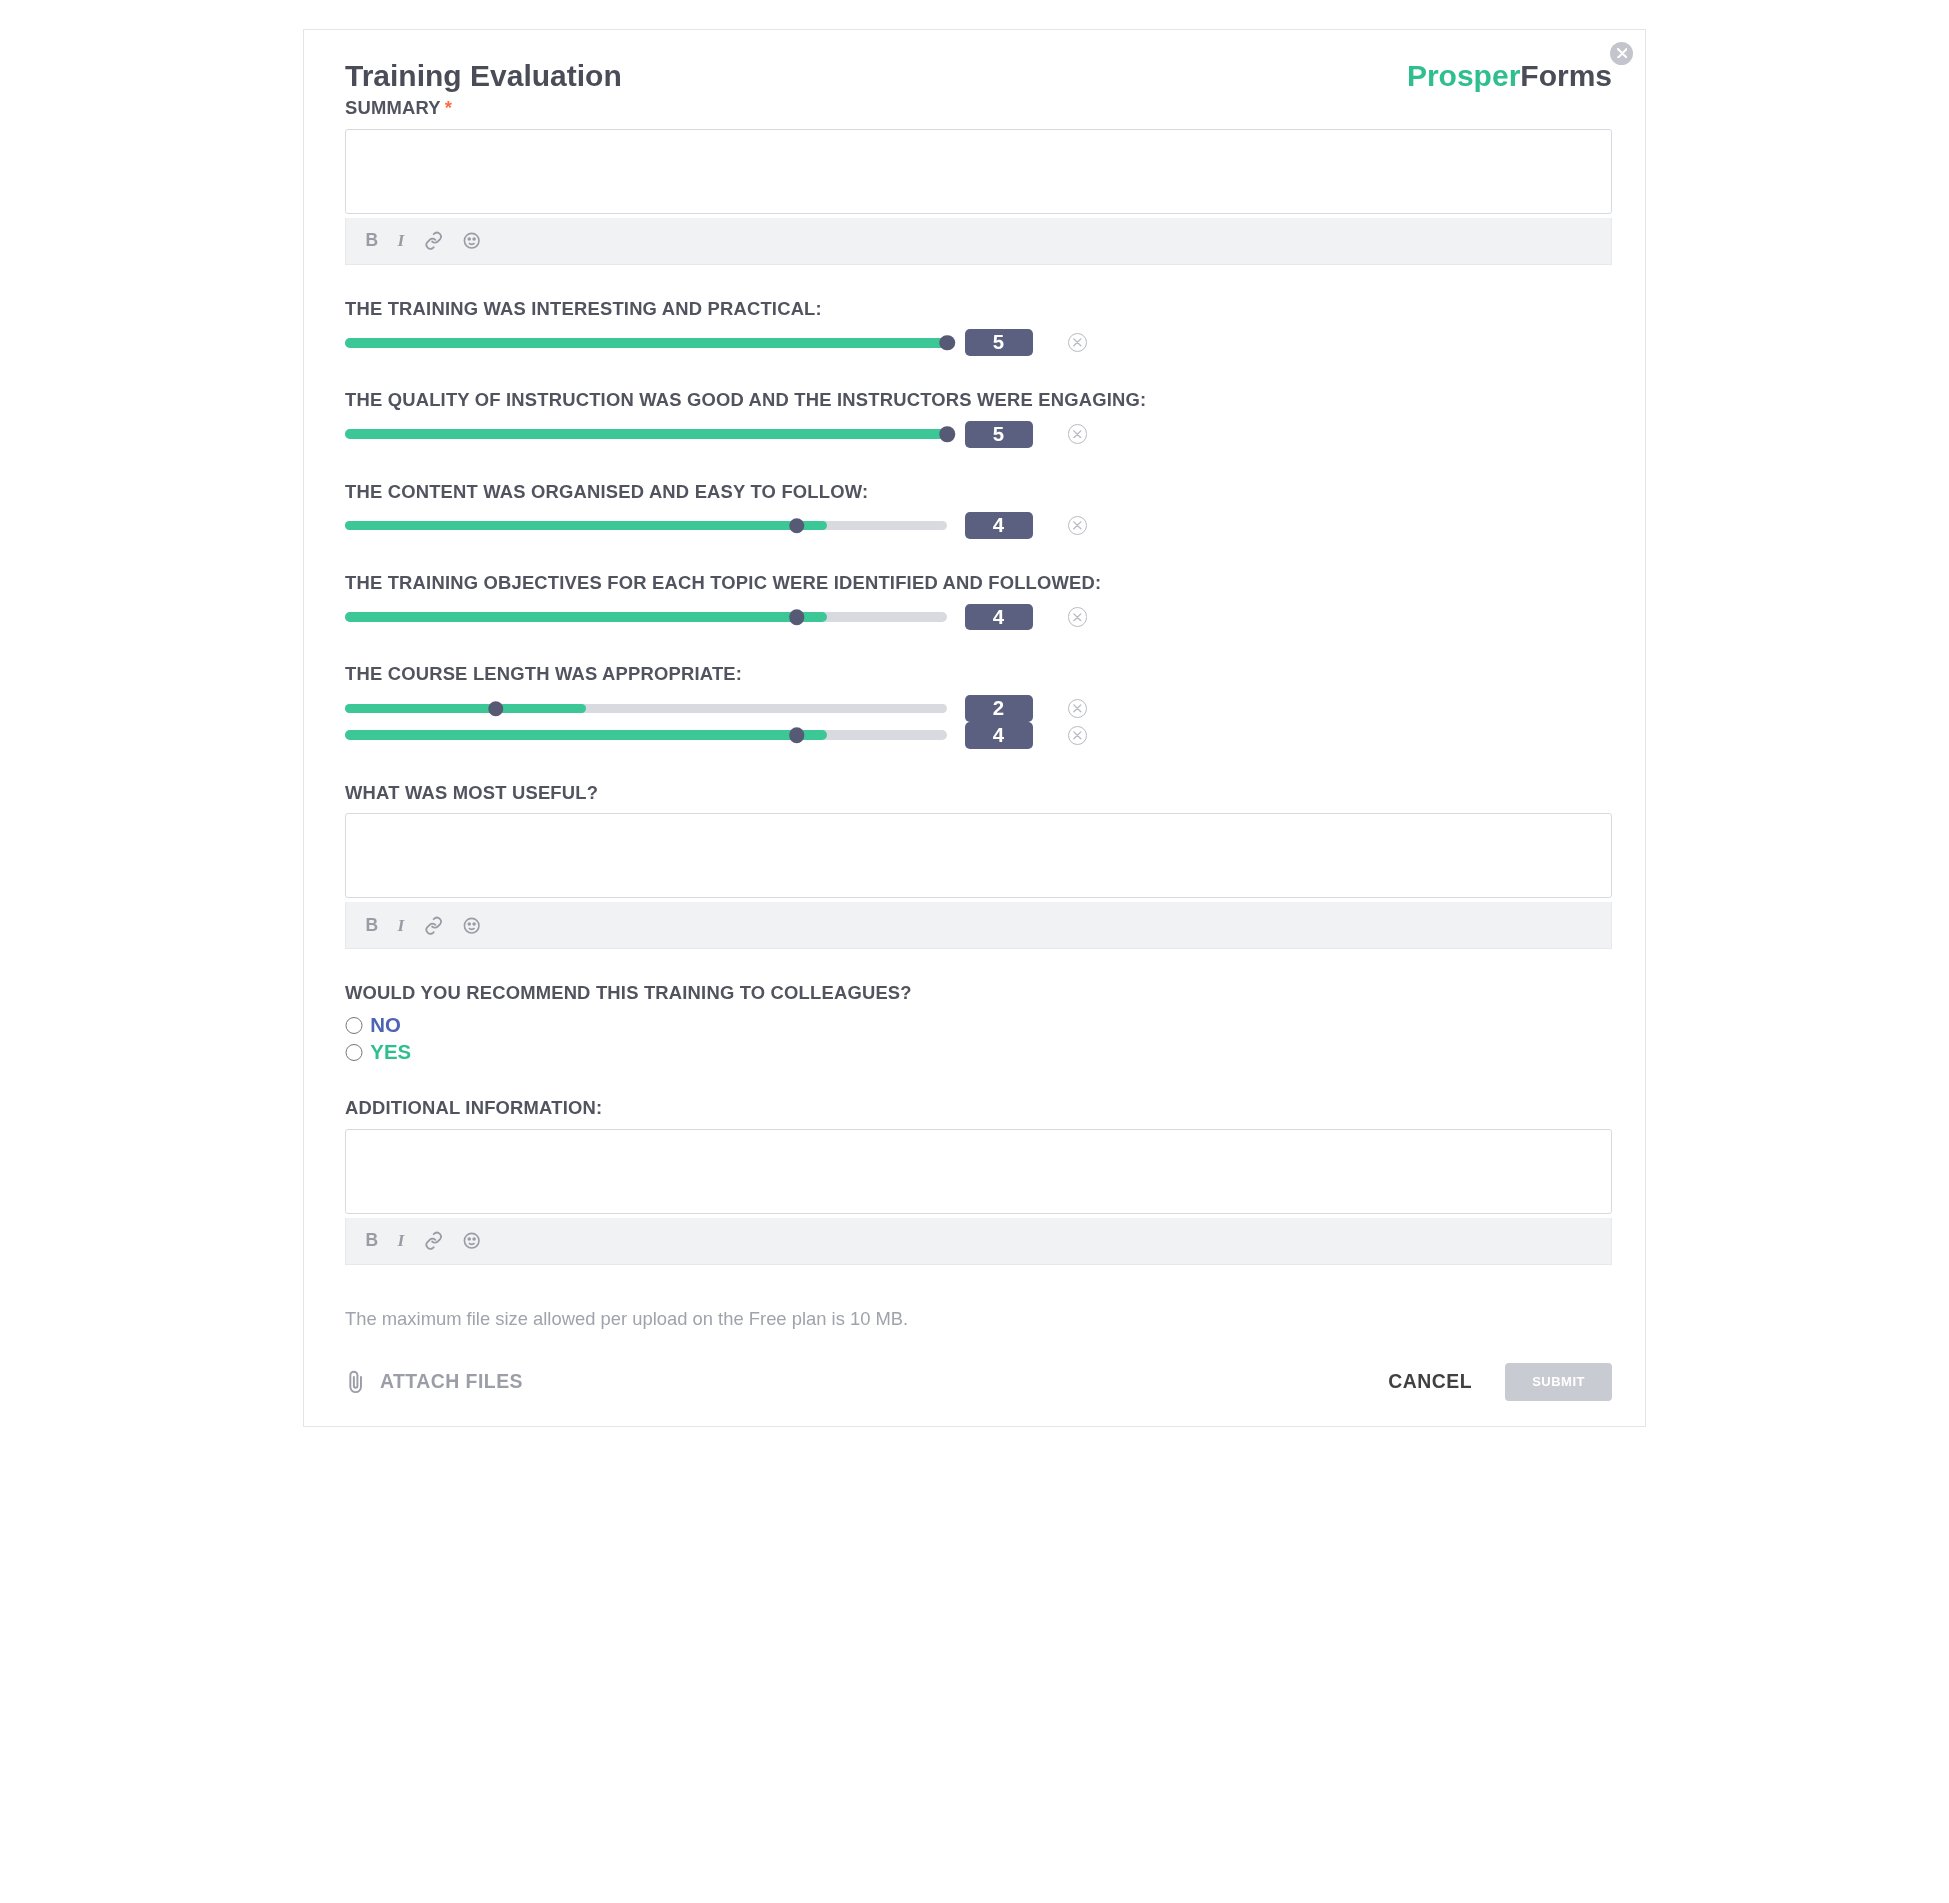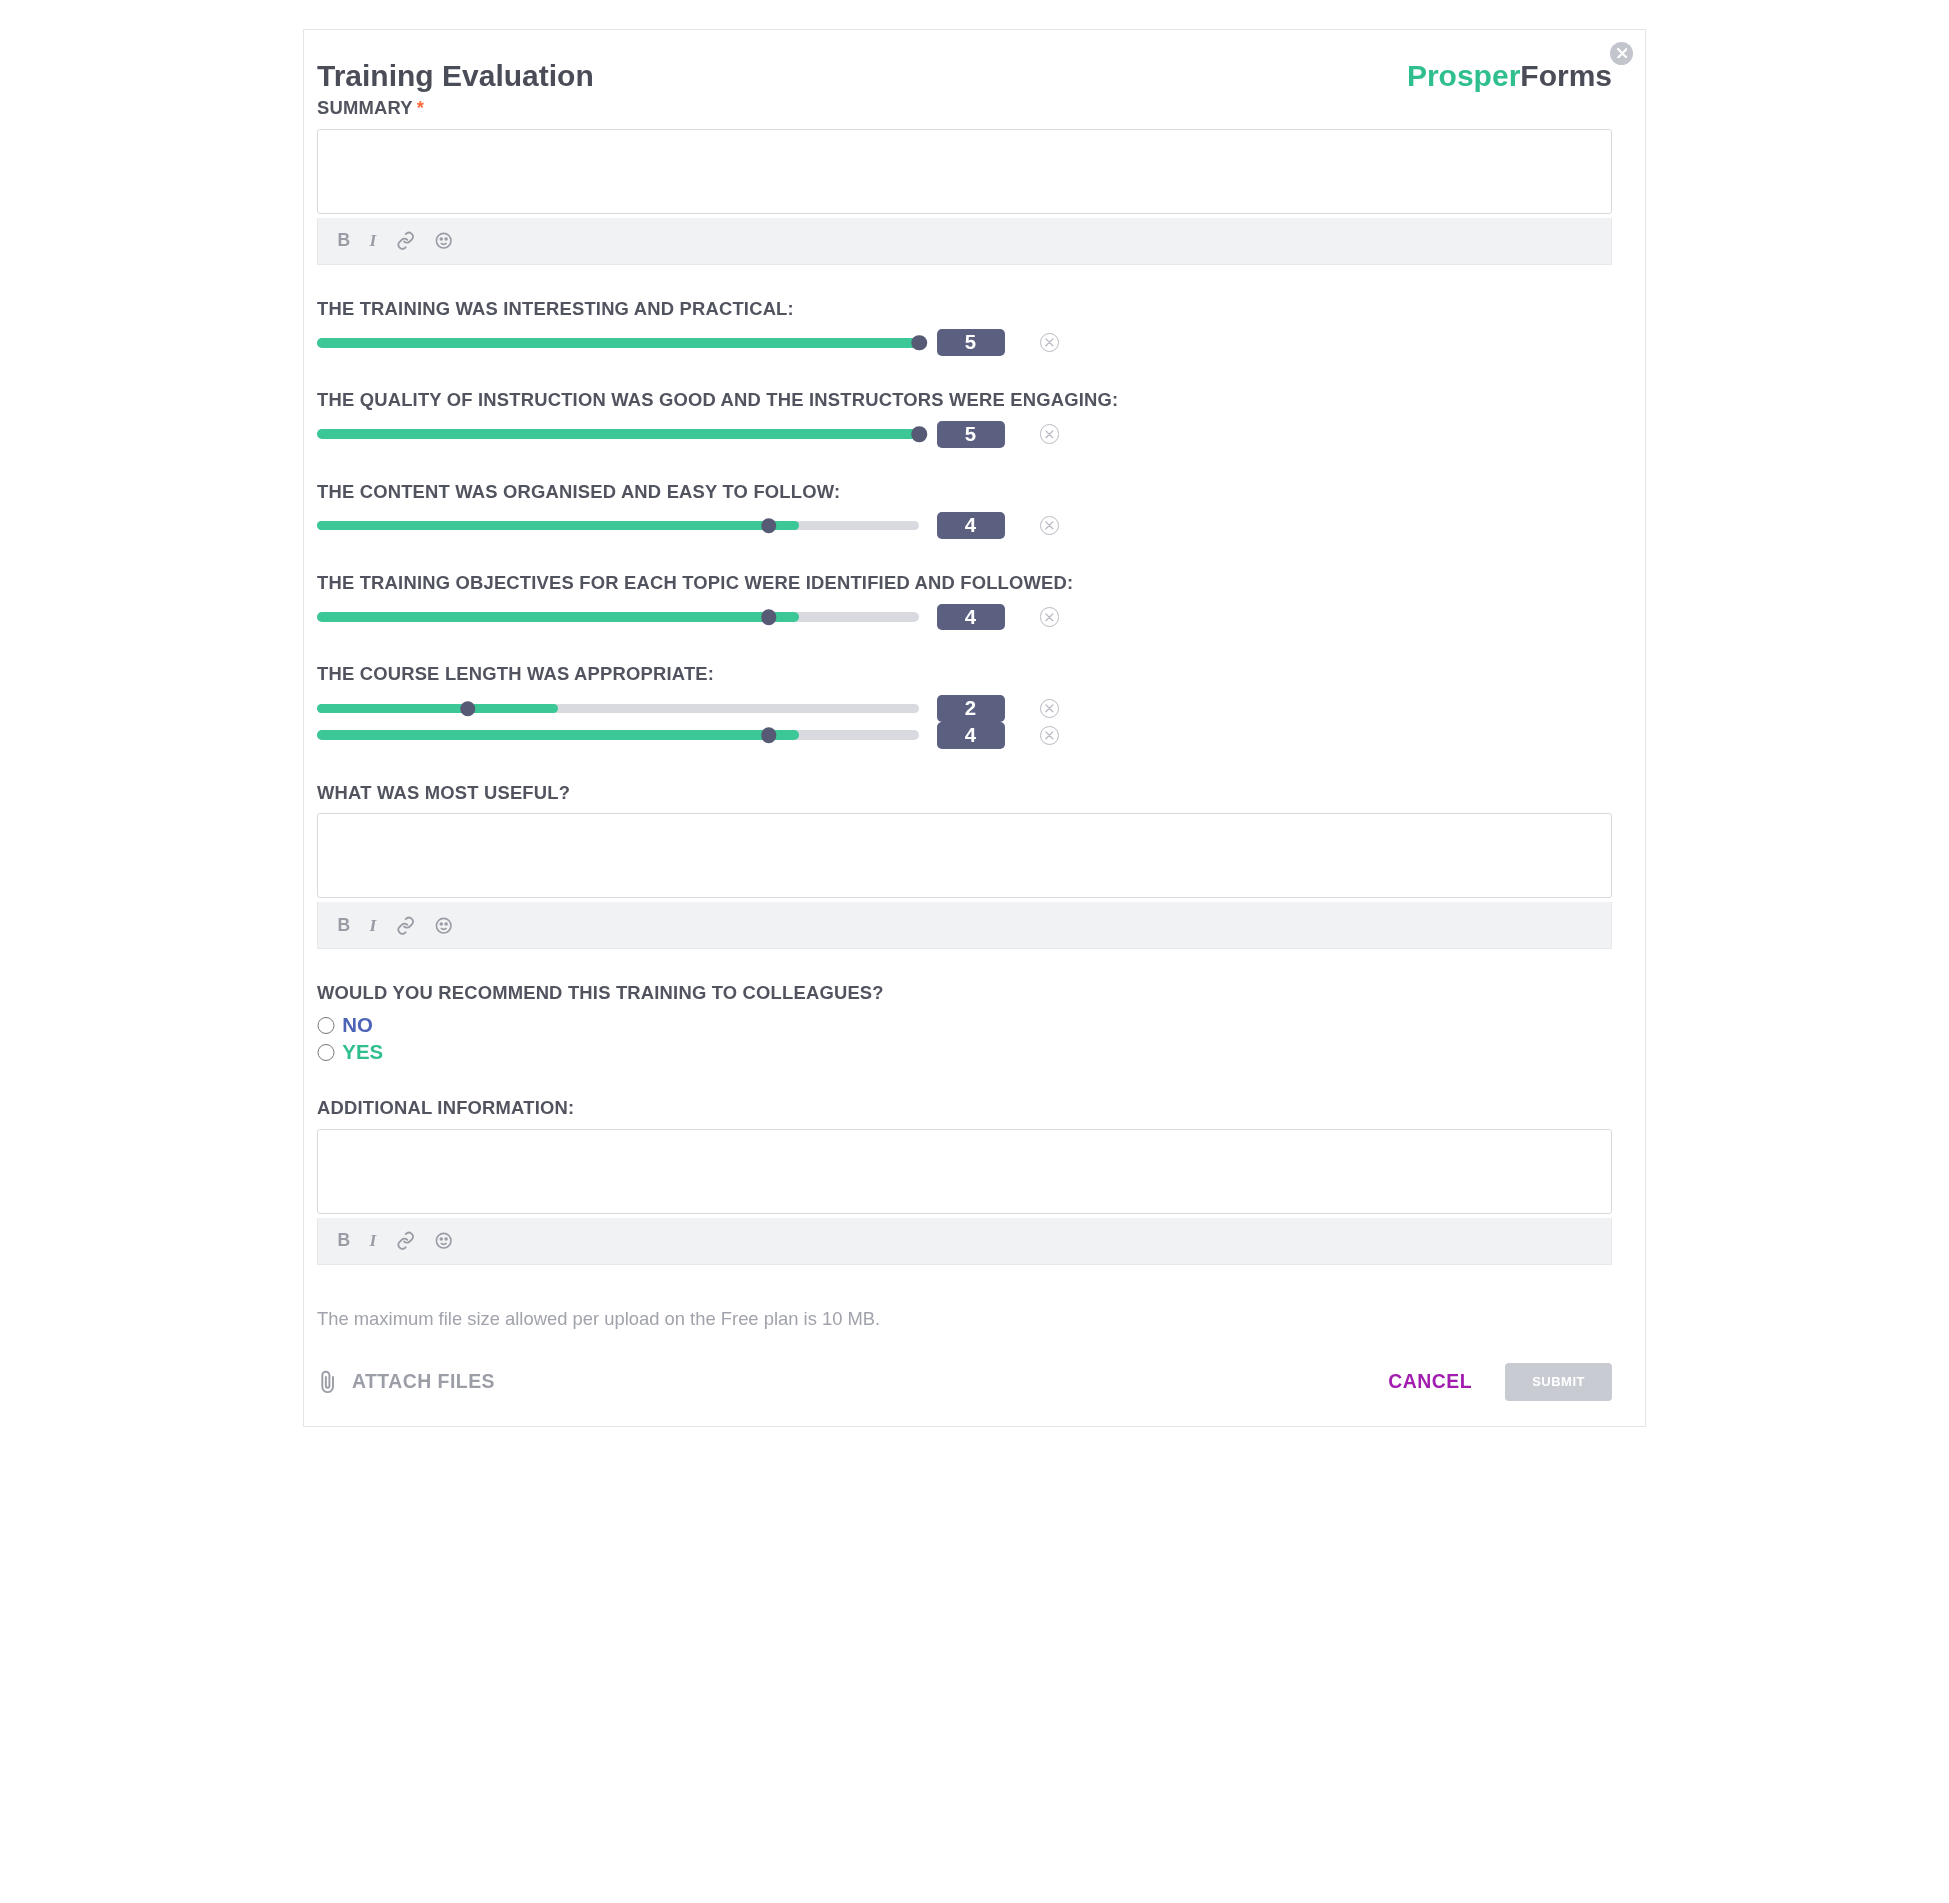--- a/index.html
+++ b/index.html
@@ -7,21 +7,21 @@
     font-family: -apple-system, BlinkMacSystemFont, "Segoe UI", Helvetica, Arial, sans-serif;
     background: #fff;
     display: flex;
     justify-content: center;
     padding: 29px 9.7px;
   }
   .modal {
     width: 1343px;
     border: 1px solid #e3e4e8;
     background: #fff;
-    padding: 29px 33px 25px 13px;
+    padding: 29px 33px 25px 41px;
     position: relative;
   }
   .close-btn {
     position: absolute;
     top: 11.6px; right: 11.6px;
     width: 23px; height: 23px;
     border-radius: 50%;
     background: #c2c5cc;
     color: #fff;
     display: flex; align-items: center; justify-content: center;
@@ -143,21 +143,21 @@
     align-items: center;
     margin-top: 33px;
   }
   .attach {
     display: flex; align-items: center; gap: 13.6px;
     color: #9b9ea7; font-weight: 700; letter-spacing: 0.5px;
     font-size: 19.4px; cursor: pointer;
   }
   .footer-right { display: flex; gap: 33px; align-items: center; }
   .btn-cancel {
-    color: #a21caf; font-weight: 700; letter-spacing: 0.5px;
+    color: #404040; font-weight: 700; letter-spacing: 0.5px;
     font-size: 19.4px; background: none; border: none; cursor: pointer;
   }
   .btn-submit {
     background: #c9cbd2; color: #fff;
     font-weight: 700; letter-spacing: 0.5px; font-size: 13px;
     border: none; border-radius: 3.9px;
     padding: 11.6px 27px; cursor: pointer;
   }
   svg { display: block; }
 </style>

